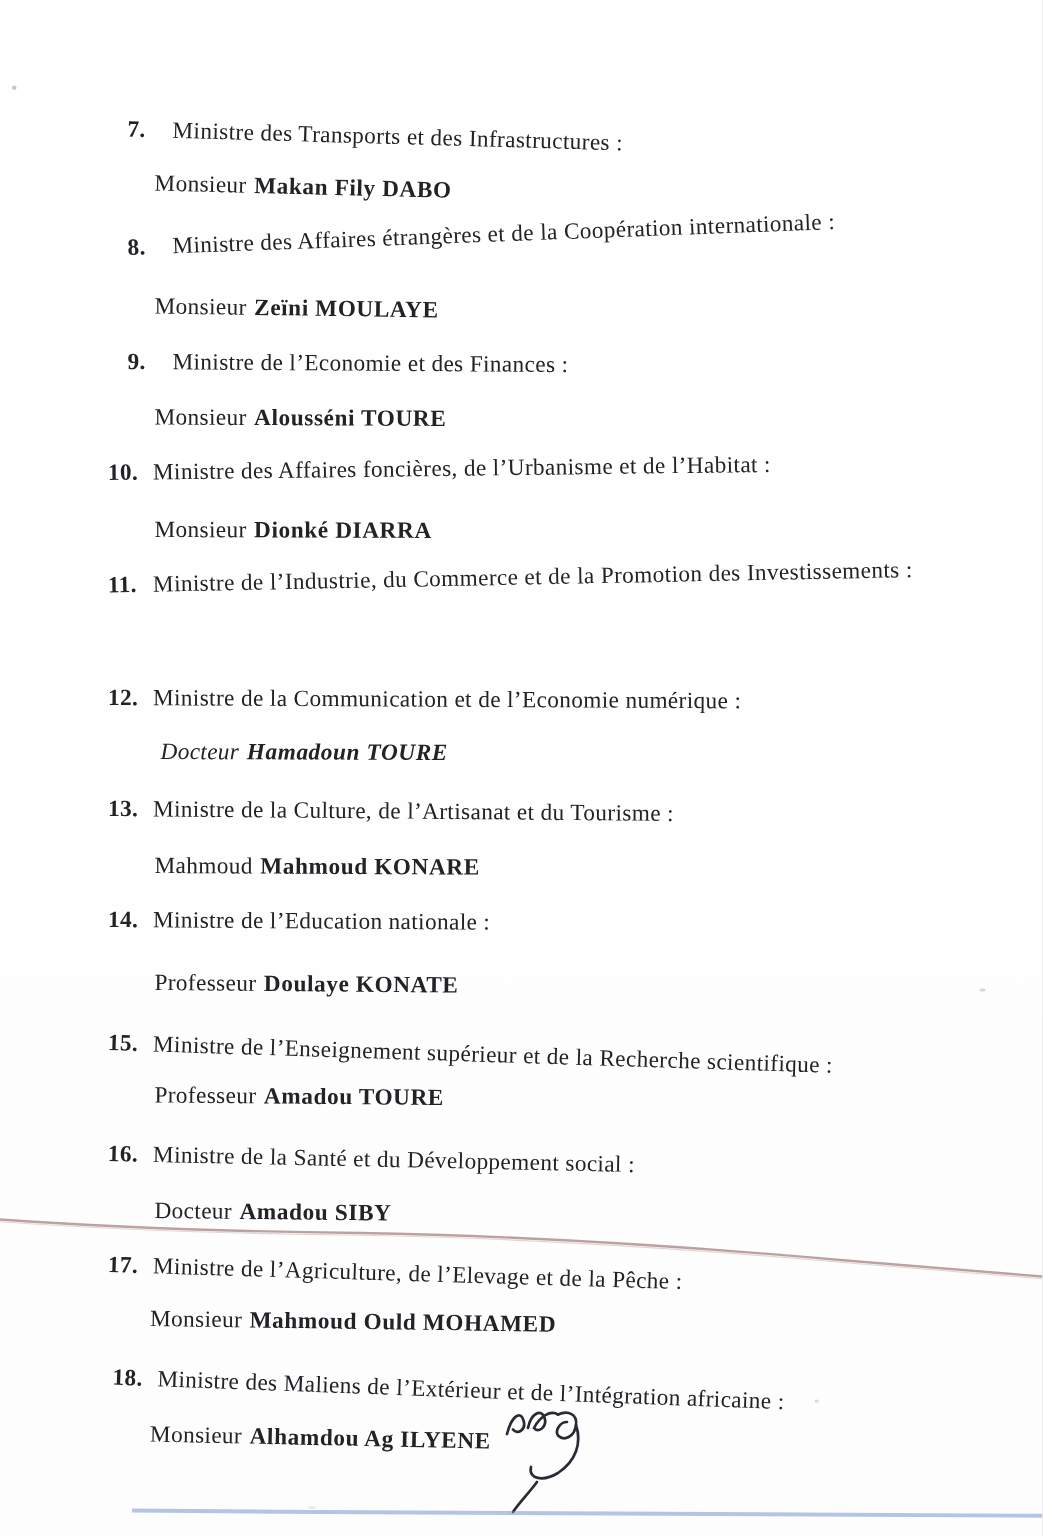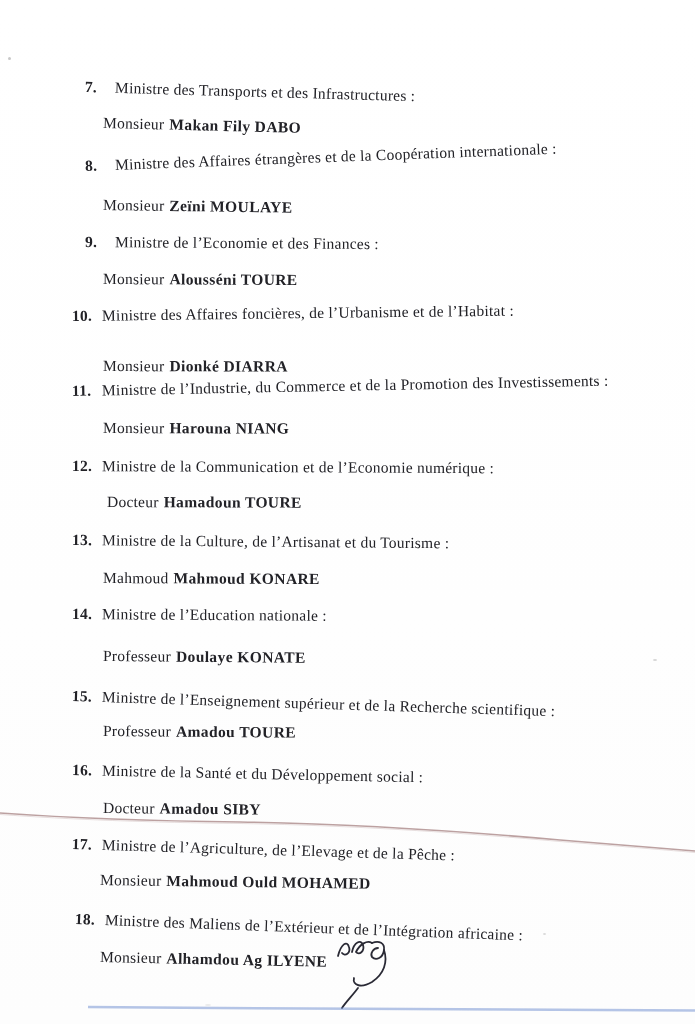--- a/index.html
+++ b/index.html
@@ -27,25 +27,24 @@
 <div id="page">
 
   <div id="doc">
       <div class="line title-line" style="top: 78px; left: 85px; transform: rotate(1.6deg); transform-origin: left center;"><span class="num">7.</span><span class="ttl">Ministre des Transports et des Infrastructures :</span></div>
       <div class="line name-line" style="top: 114px; left: 103px; transform: rotate(1.4deg); transform-origin: left center;"><span class="hon">Monsieur</span><span class="nm">Makan Fily DABO</span></div>
       <div class="line title-line" style="top: 157px; left: 85px; transform: rotate(-2.1deg); transform-origin: left center;"><span class="num">8.</span><span class="ttl">Ministre des Affaires étrangères et de la Coopération internationale :</span></div>
       <div class="line name-line" style="top: 196px; left: 103px; transform: rotate(0.8deg); transform-origin: left center;"><span class="hon">Monsieur</span><span class="nm">Zeïni MOULAYE</span></div>
       <div class="line title-line" style="top: 233px; left: 85px; transform: rotate(0.4deg); transform-origin: left center;"><span class="num">9.</span><span class="ttl">Ministre de l’Economie et des Finances :</span></div>
       <div class="line name-line" style="top: 270px; left: 103px; transform: rotate(0.3deg); transform-origin: left center;"><span class="hon">Monsieur</span><span class="nm">Alousséni TOURE</span></div>
       <div class="line title-line" style="top: 307px; left: 72px; transform: rotate(-0.7deg); transform-origin: left center;"><span class="num">10.</span><span class="ttl">Ministre des Affaires foncières, de l’Urbanisme et de l’Habitat :</span></div>
-      <div class="line name-line" style="top: 345px; left: 103px; transform: rotate(0.2deg); transform-origin: left center; margin-top: 12px;"><span class="hon">Monsieur</span><span class="nm">Dionké DIARRA</span></div>
+      <div class="line name-line" style="top: 345px; left: 103px; transform: rotate(0.2deg); transform-origin: left center;"><span class="hon">Monsieur</span><span class="nm">Dionké DIARRA</span></div>
       <div class="line title-line" style="top: 382px; left: 72px; transform: rotate(-1.1deg); transform-origin: left center;"><span class="num">11.</span><span class="ttl">Ministre de l’Industrie, du Commerce et de la Promotion des Investissements :</span></div>
-      <div class="line name-line" style="top: 419px; left: 103px; transform: rotate(0.2deg); transform-origin: left center;"><span class="hon">Monsieur</span><span class="nm">Harouna NIANG</span></div>
       <div class="line title-line" style="top: 457px; left: 72px; transform: rotate(0.3deg); transform-origin: left center;"><span class="num">12.</span><span class="ttl">Ministre de la Communication et de l’Economie numérique :</span></div>
-      <div class="line name-line" style="top: 493px; left: 107px; transform: rotate(0.2deg); transform-origin: left center;"><span class="hon">Docteur</span><span class="nm">Hamadoun TOURE</span></div>
+      <div class="line name-line" style="top: 493px; left: 107px; transform: rotate(0.2deg); transform-origin: left center; font-style: italic;"><span class="hon">Docteur</span><span class="nm">Hamadoun TOURE</span></div>
       <div class="line title-line" style="top: 531px; left: 72px; transform: rotate(0.5deg); transform-origin: left center;"><span class="num">13.</span><span class="ttl">Ministre de la Culture, de l’Artisanat et du Tourisme :</span></div>
       <div class="line name-line" style="top: 569px; left: 103px; transform: rotate(0.3deg); transform-origin: left center;"><span class="hon">Mahmoud</span><span class="nm">Mahmoud KONARE</span></div>
       <div class="line title-line" style="top: 605px; left: 72px; transform: rotate(0.4deg); transform-origin: left center;"><span class="num">14.</span><span class="ttl">Ministre de l’Education nationale :</span></div>
       <div class="line name-line" style="top: 647px; left: 103px; transform: rotate(0.5deg); transform-origin: left center;"><span class="hon">Professeur</span><span class="nm">Doulaye KONATE</span></div>
       <div class="line title-line" style="top: 687px; left: 72px; transform: rotate(1.8deg); transform-origin: left center;"><span class="num">15.</span><span class="ttl">Ministre de l’Enseignement supérieur et de la Recherche scientifique :</span></div>
       <div class="line name-line" style="top: 722px; left: 103px; transform: rotate(0.5deg); transform-origin: left center;"><span class="hon">Professeur</span><span class="nm">Amadou TOURE</span></div>
       <div class="line title-line" style="top: 761px; left: 72px; transform: rotate(1.2deg); transform-origin: left center;"><span class="num">16.</span><span class="ttl">Ministre de la Santé et du Développement social :</span></div>
       <div class="line name-line" style="top: 799px; left: 103px; transform: rotate(0.6deg); transform-origin: left center;"><span class="hon">Docteur</span><span class="nm">Amadou SIBY</span></div>
       <div class="line title-line" style="top: 835px; left: 72px; transform: rotate(1.7deg); transform-origin: left center;"><span class="num">17.</span><span class="ttl">Ministre de l’Agriculture, de l’Elevage et de la Pêche :</span></div>
       <div class="line name-line" style="top: 871px; left: 100px; transform: rotate(0.8deg); transform-origin: left center;"><span class="hon">Monsieur</span><span class="nm">Mahmoud Ould MOHAMED</span></div>

